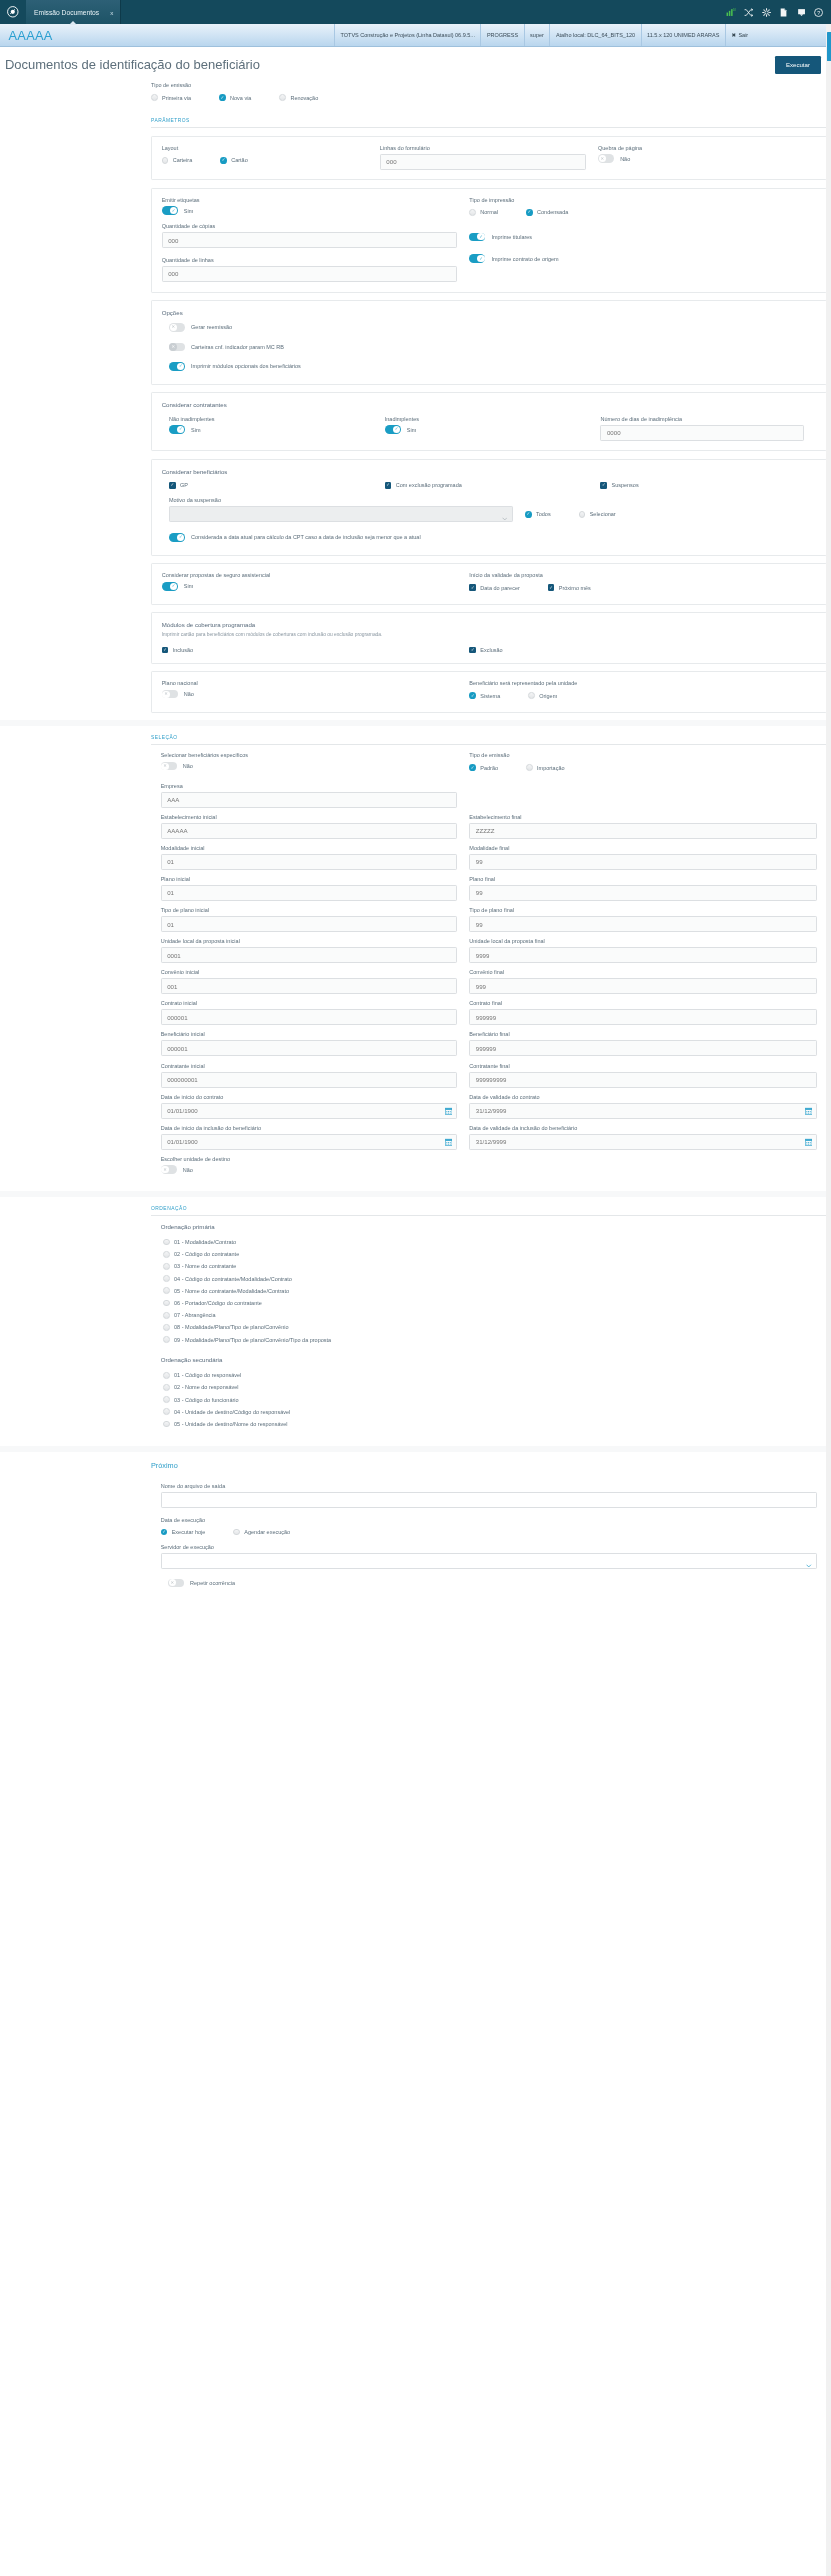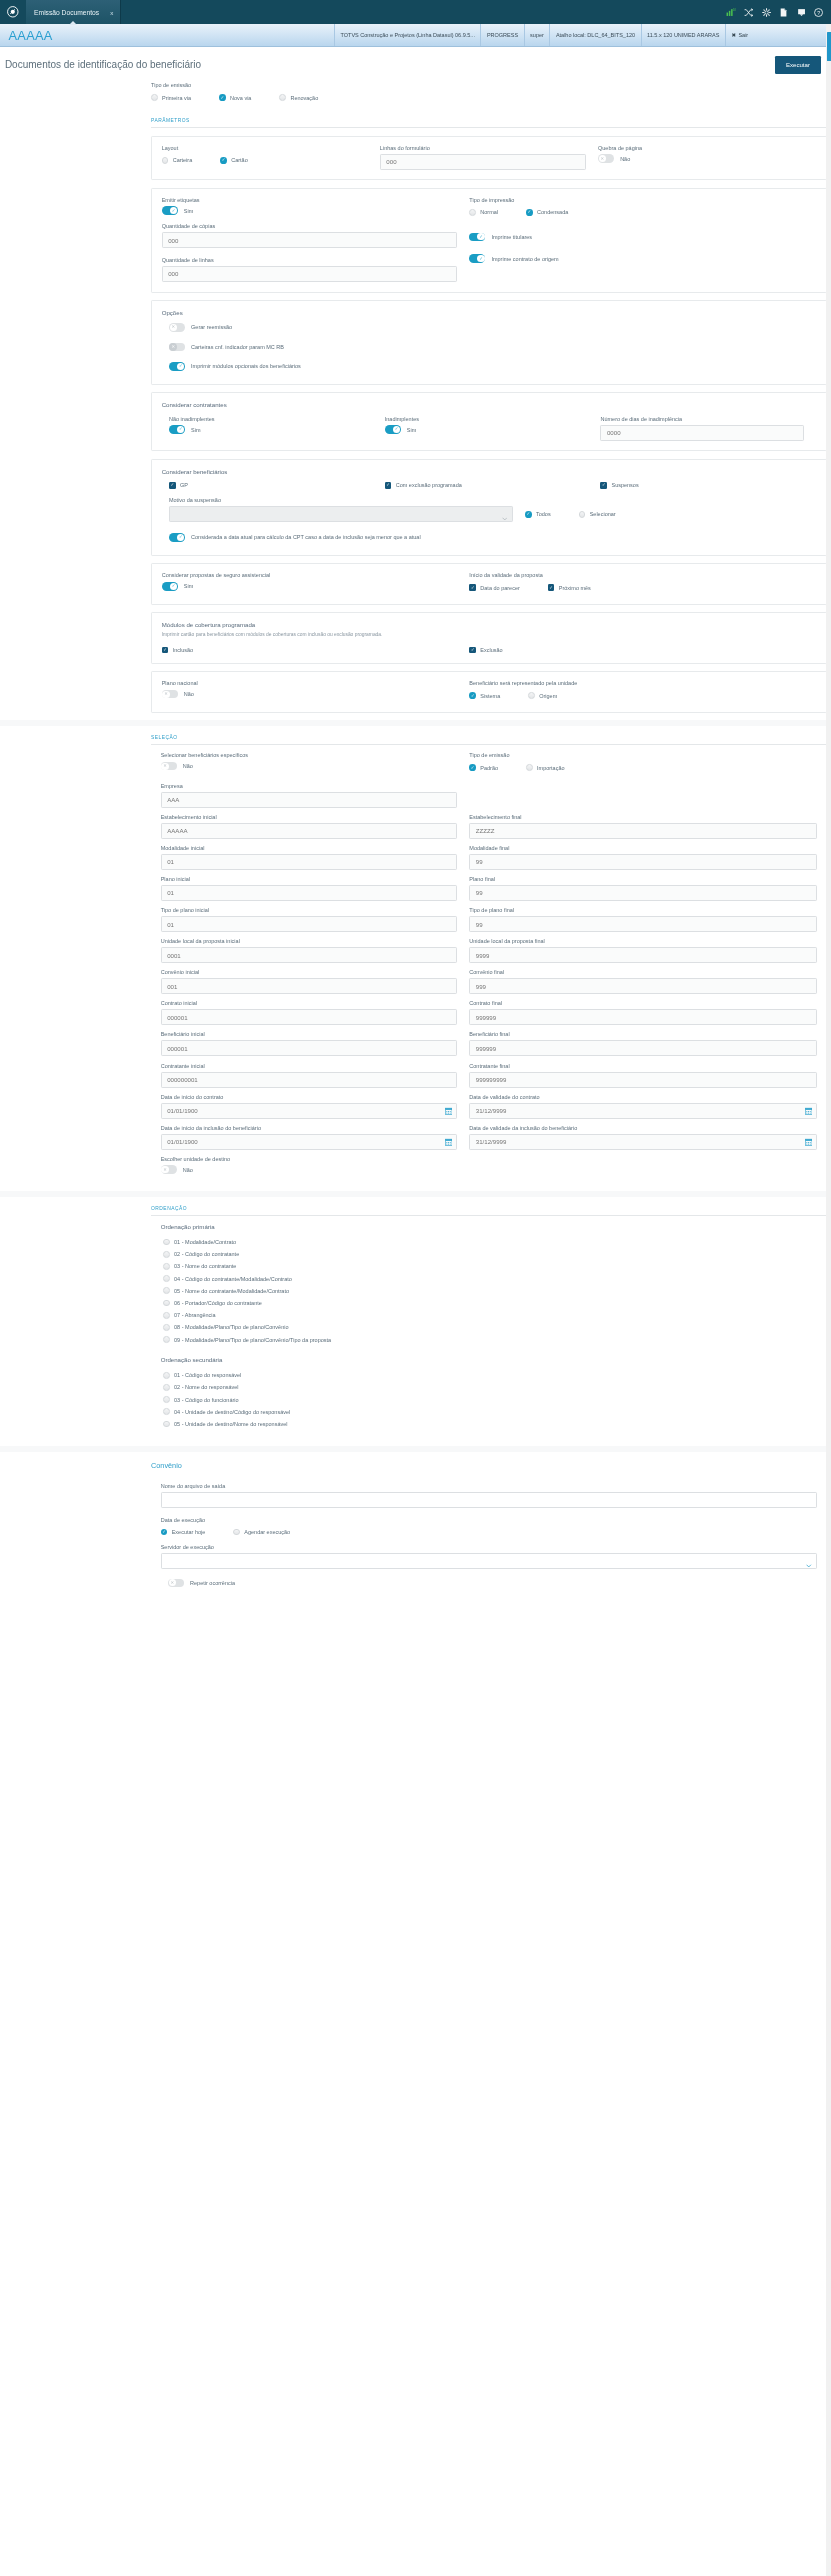--- a/index.html
+++ b/index.html
@@ -60,21 +60,21 @@
     display:flex; align-items:center; padding:0 5.5px;
     border-left:0.6px solid #a9c8e3; white-space:nowrap;
   }
   .tv-meta .exit{ color:#33444f; display:flex; gap:2.4px; align-items:center; }
 
   
   .page-title-row{
     height:35px; display:flex; align-items:center;
     padding:0 11px 0 4.9px; background:#fff;
   }
-  .page-title{ font-size:10px; color:#5d6f7b; font-weight:400; flex:1; }
+  .page-title{ font-size:13px; color:#5d6f7b; font-weight:400; flex:1; }
   .btn-exec{
     background:#15577a; color:#fff; border:none;
     font-size:6.1px; padding:5.5px 11px; border-radius:1.2px; cursor:pointer;
   }
 
   
   .scroll-track{
     position:absolute; top:24.4px; right:0; width:6.1px; bottom:0;
     background:#f1f1f1;
   }
@@ -738,21 +738,21 @@
           </div>
           <div class="radio-item stacked">
             <span class="rd off"></span>
             <span class="rd-label">05 - Unidade de destino/Nome do responsável</span>
           </div>
         </div>
     </div>
 
     <div class="divider-band"></div>
 
-    <div class="sec-head big">Convênio</div>
+    <div class="sec-head big">Próximo</div>
     <div class="card plain" style="border:none;padding:3.7px 9.7px 12.2px 9.7px;">
       <span class="fld-label">Nome do arquivo de saída</span>
       <input class="fld white mb14" style="">
 
       <span class="fld-label">Data de execução</span>
       <div class="radio-group mt10 mb14">
         <div class="radio-item">
           <span class="rd on"></span>
           <span class="rd-label">Executar hoje</span>
         </div>

